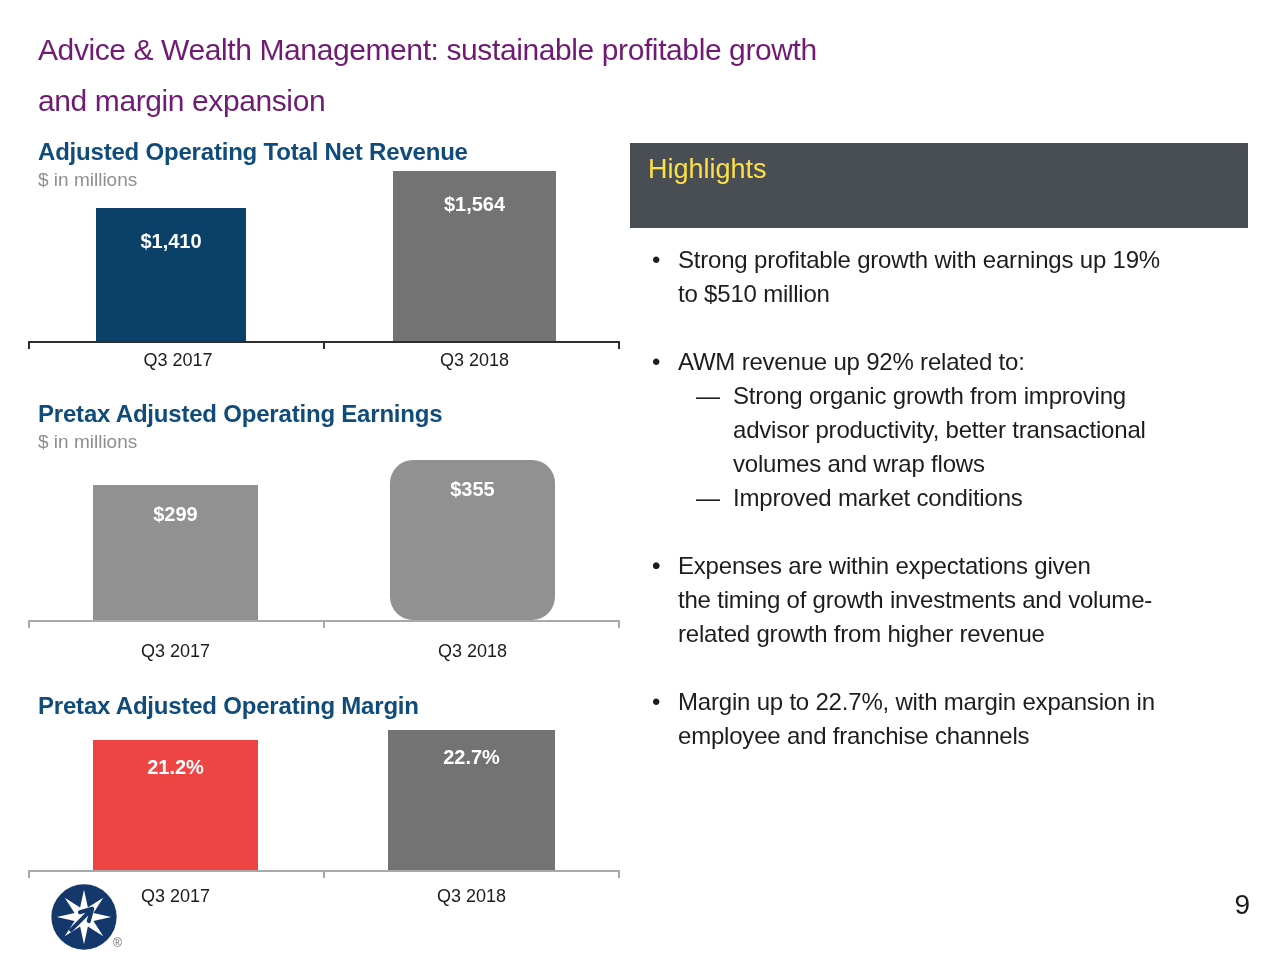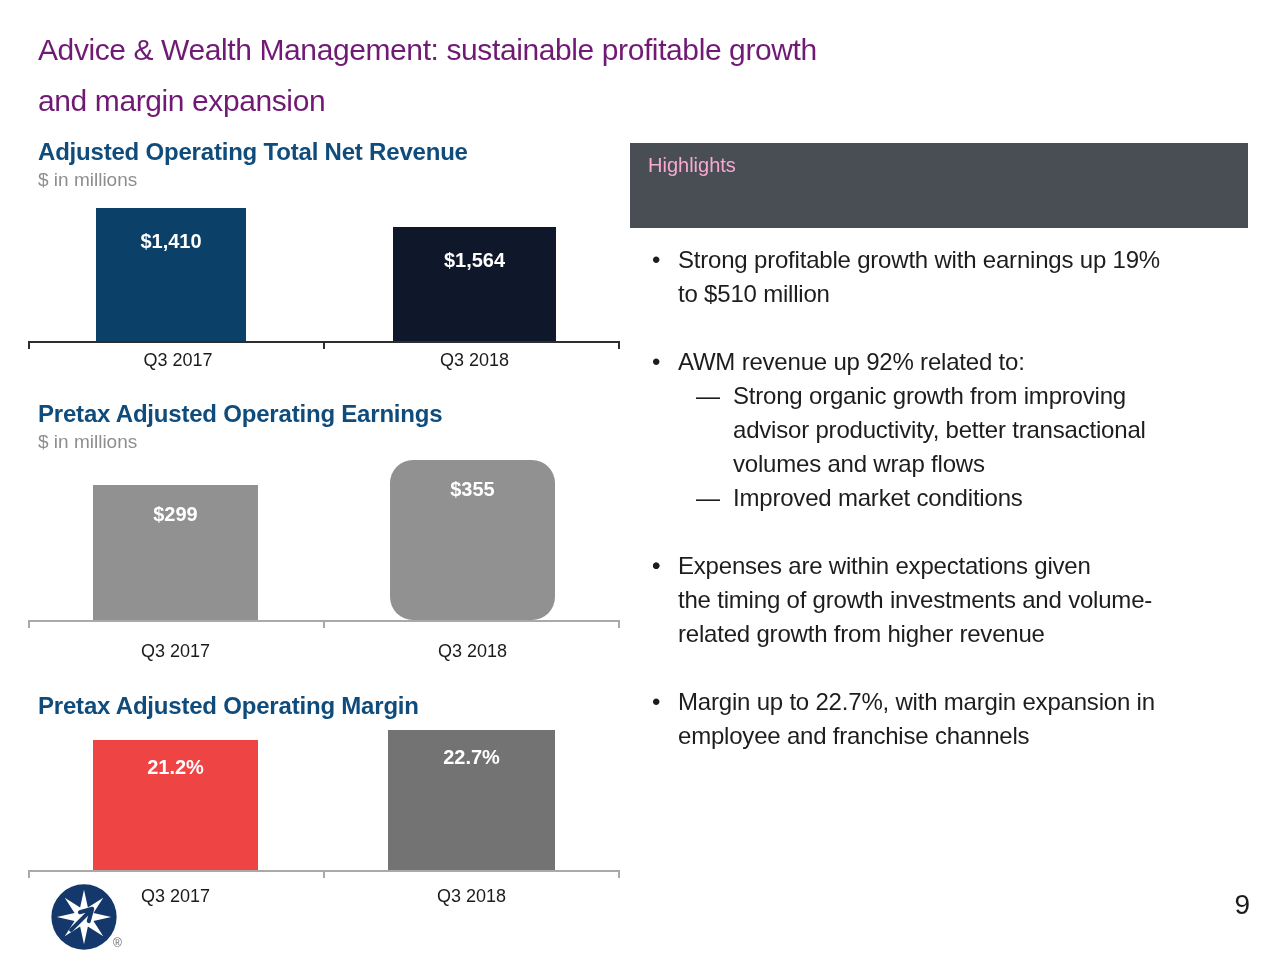--- a/index.html
+++ b/index.html
@@ -52,21 +52,21 @@
   #chart3 .bar2 { left:360px; width:167px; bottom:54px; }
   #chart3 .bar-label { top:16px; }
   #chart3 .cat { top:194px; }
   #chart3 .cat1 { left:65px;  width:165px; }
   #chart3 .cat2 { left:360px; width:167px; }
 
   
   .hl-header {
     position:absolute; left:630px; top:143px; width:618px; height:85px;
     box-sizing:border-box; padding:11px 4px 0 18px;
-    color:#f9a8d4; font-size:20px;
+    color:#fde047; font-size:27px;
   }
   .hl-list { position:absolute; left:630px; top:243px; width:640px; }
   .hl-item { position:relative; font-size:24px; line-height:34px; color:#1d1d1d; }
   .hl-item.bullet { padding-left:48px; margin-top:34px; }
   .hl-item.bullet.first { margin-top:0; }
   .hl-item.dash { padding-left:103px; margin-top:0; }
   .hl-item .marker { position:absolute; top:0; }
   .hl-item.bullet .marker { left:22px; }
   .hl-item.dash .marker { left:66px; }
   .hl-text { white-space:pre-line; letter-spacing:-0.2px; }
@@ -83,21 +83,21 @@
   <div>Advice &amp; Wealth Management: sustainable profitable growth</div>
   <div>and margin expansion</div>
 </div>
 
 <div class="chart" id="chart1">
   <div class="chart-title">Adjusted Operating Total Net Revenue</div>
   <div class="chart-sub">$ in millions</div>
   <div class="bar bar1" style="height: 133px; background: rgb(11, 64, 105);">
     <div class="bar-label">$1,410</div>
   </div>
-  <div class="bar bar2" style="height: 114px; background: #0f172a;">
+  <div class="bar bar2" style="height: 170px; background: #737373;">
     <div class="bar-label">$1,564</div>
   </div>
   <div class="axis" style="background: rgb(46, 46, 46);"></div>
   <div class="tick t1" style="background: rgb(46, 46, 46);"></div>
   <div class="tick t2" style="background: rgb(46, 46, 46);"></div>
   <div class="tick t3" style="background: rgb(46, 46, 46);"></div>
   <div class="cat cat1">Q3 2017</div>
   <div class="cat cat2">Q3 2018</div>
 </div>
 

